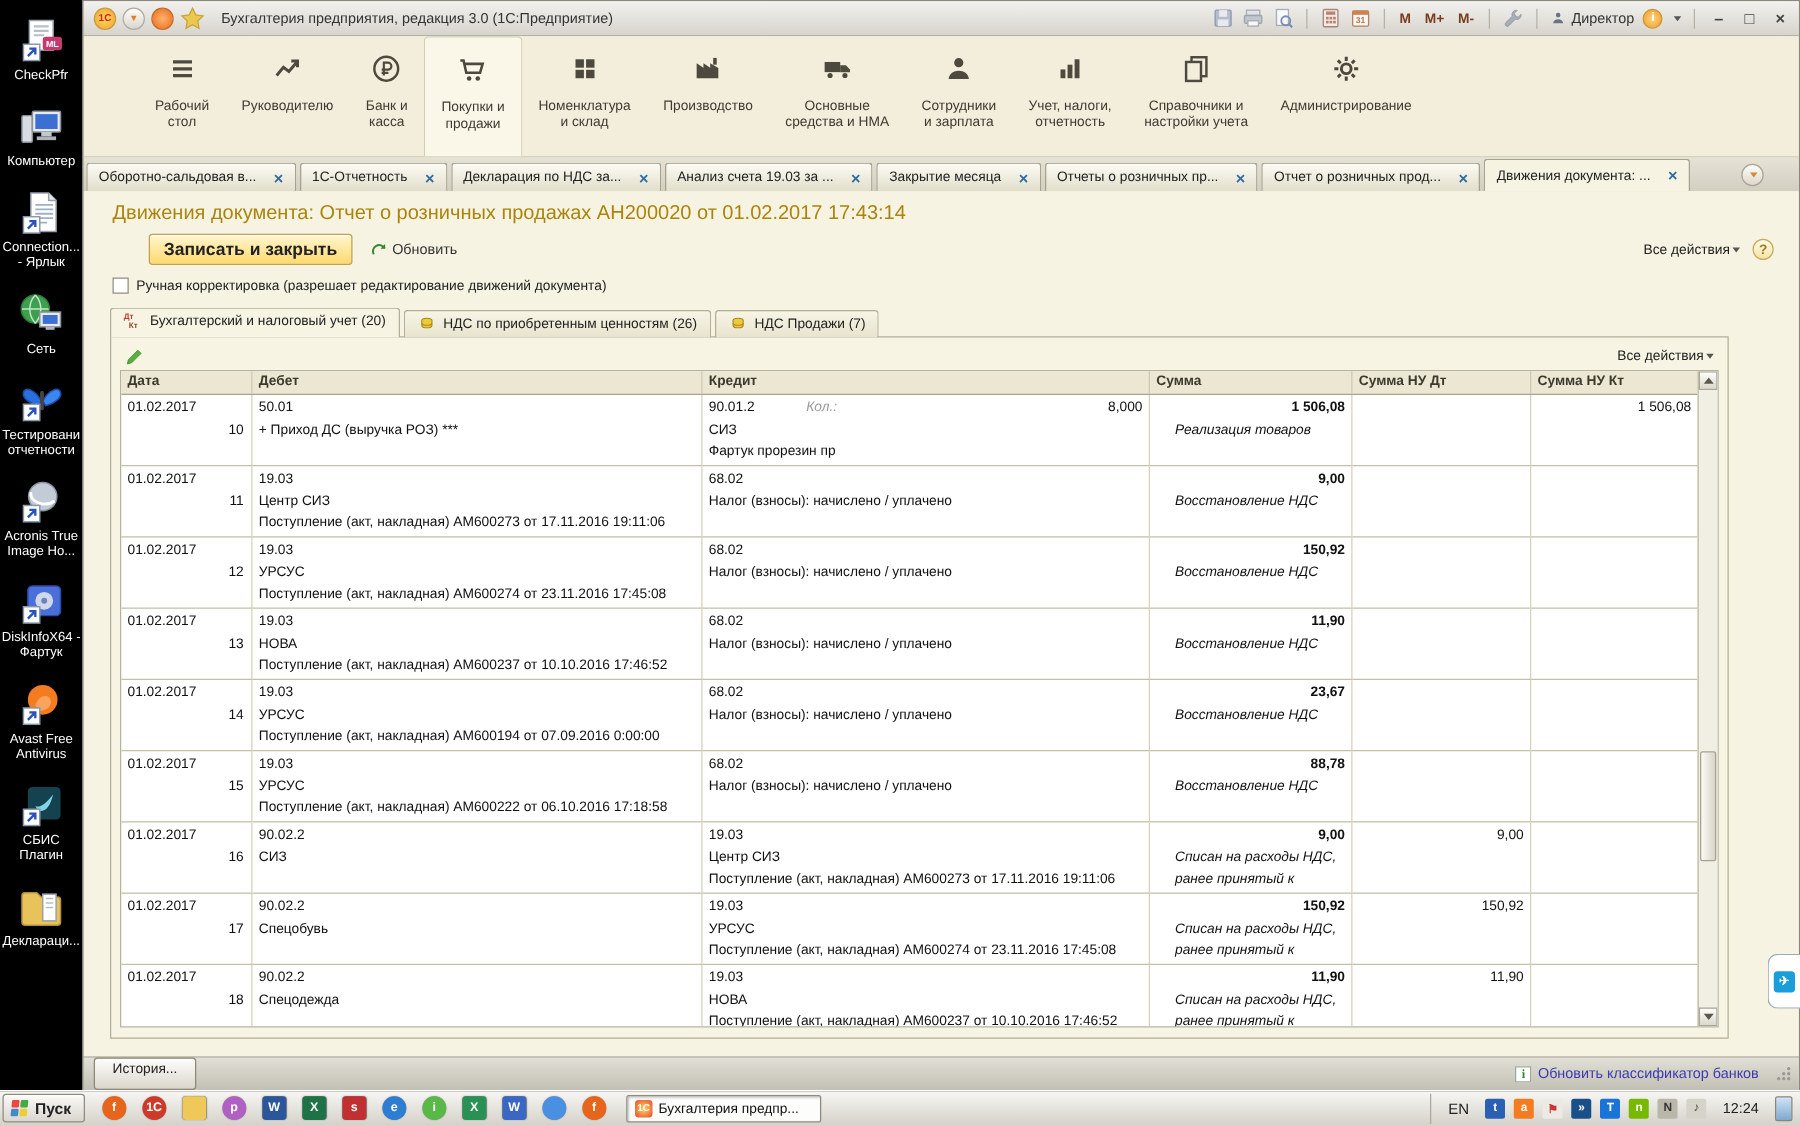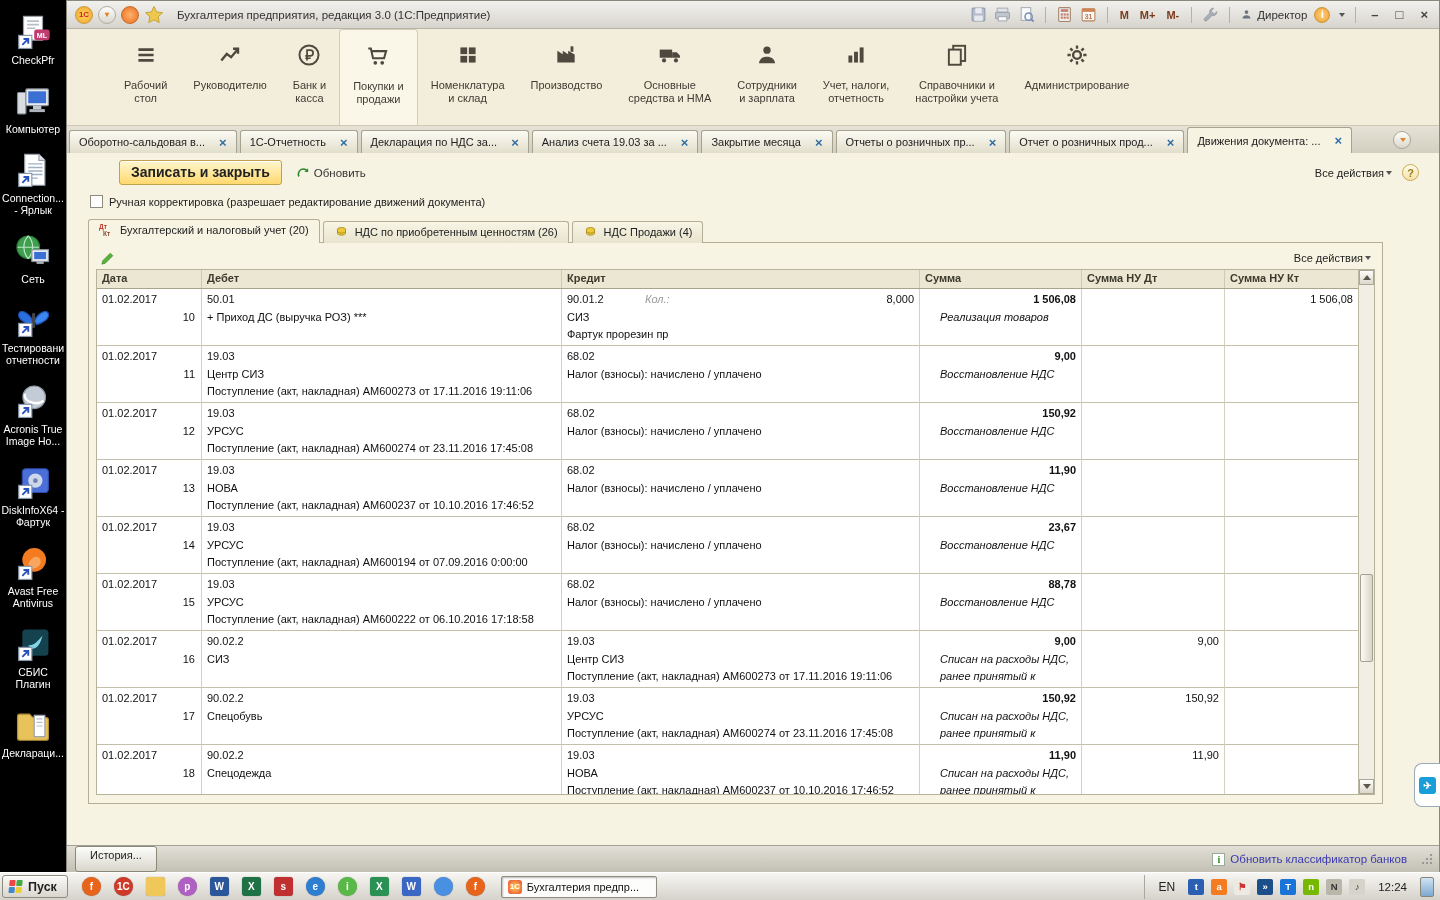--- a/index.html
+++ b/index.html
@@ -468,20 +468,21 @@
           <span>Движения документа: ...</span>
           <span class="x">×</span>
         </span>
       </span>
     <span class="tablist-btn">
         <span class="caret" style="border-top-color:#d98a2b;"></span>
       </span>
   </div>
 
   <div class="content">
+    <div class="page-title">Движения документа: Отчет о розничных продажах АН200020 от 01.02.2017 17:43:14</div>
 
     <div class="toolbar">
       <button class="btn-main">Записать и закрыть</button>
       <span class="tool-link">
         <svg viewBox="0 0 16 16">
             <path d="M13.5 6.5A5.6 5.6 0 103.4 12" fill="none" stroke="#2f8a2f" stroke-width="1.8"></path>
             <path d="M13.8 2.6v4.2H9.6z" fill="#2f8a2f"></path>
           </svg>
         <span>Обновить</span>
       </span>
@@ -522,21 +523,21 @@
         </span>
 
         <span class="itab">
           <span class="iic">
             <svg viewBox="0 0 16 16">
               <ellipse cx="8" cy="5" rx="4.6" ry="2.1" fill="#edca39" stroke="#a98a1d"></ellipse>
               <path d="M3.4 5v4.5c0 1.2 2.1 2.1 4.6 2.1s4.6-.9 4.6-2.1V5" fill="#edca39" stroke="#a98a1d"></path>
               <path d="M3.4 7.2c0 1.2 2.1 2.1 4.6 2.1s4.6-.9 4.6-2.1" fill="none" stroke="#a98a1d"></path>
             </svg>
           </span>
-          <span>НДС Продажи (4)</span>
+          <span>НДС Продажи (7)</span>
         </span>
       </div>
 
     <div class="panel">
       <div class="panel-bar">
         <span class="pencil">
           <svg viewBox="0 0 16 16">
               <path d="M2 14l.9-3.6L11 2.3l2.7 2.7L5.6 13.1z" fill="#57b13c" stroke="#3c8a28" stroke-width=".7"></path>
             </svg>
         </span>

